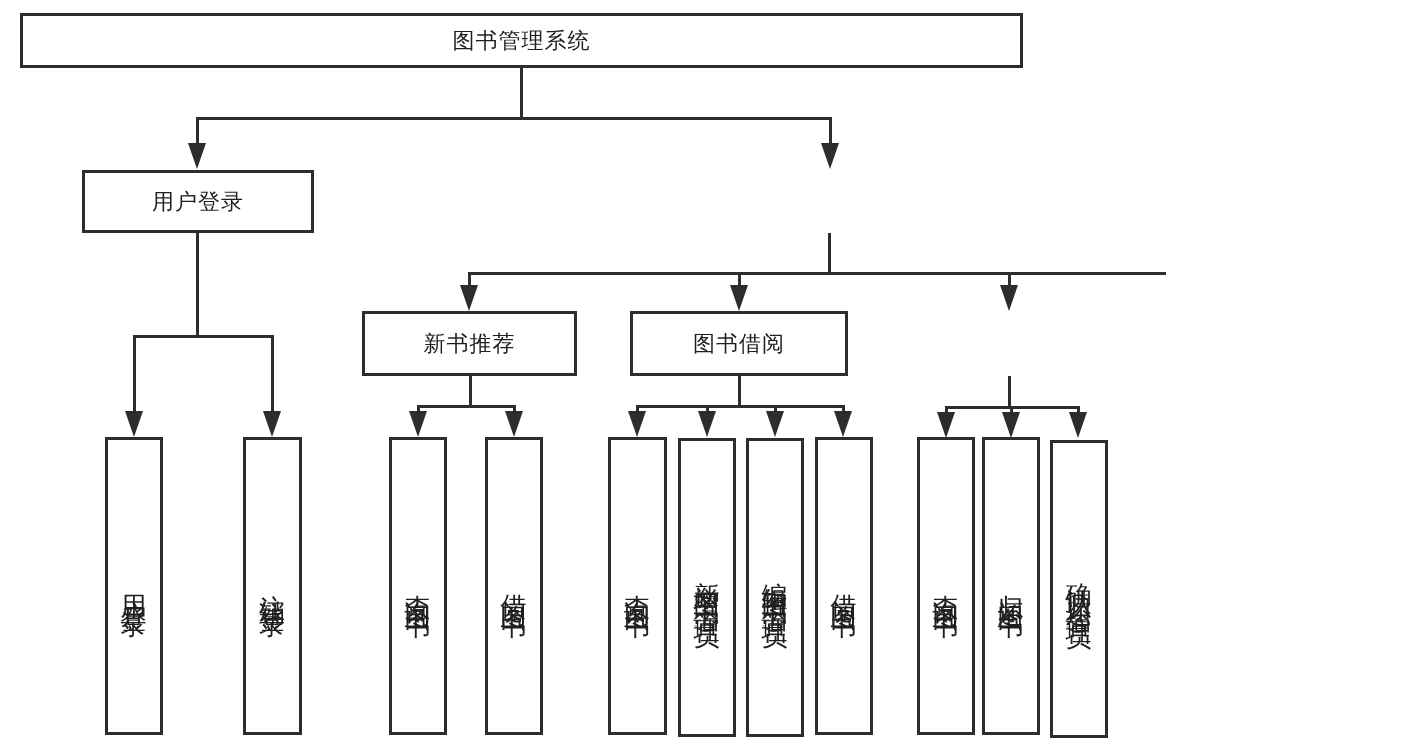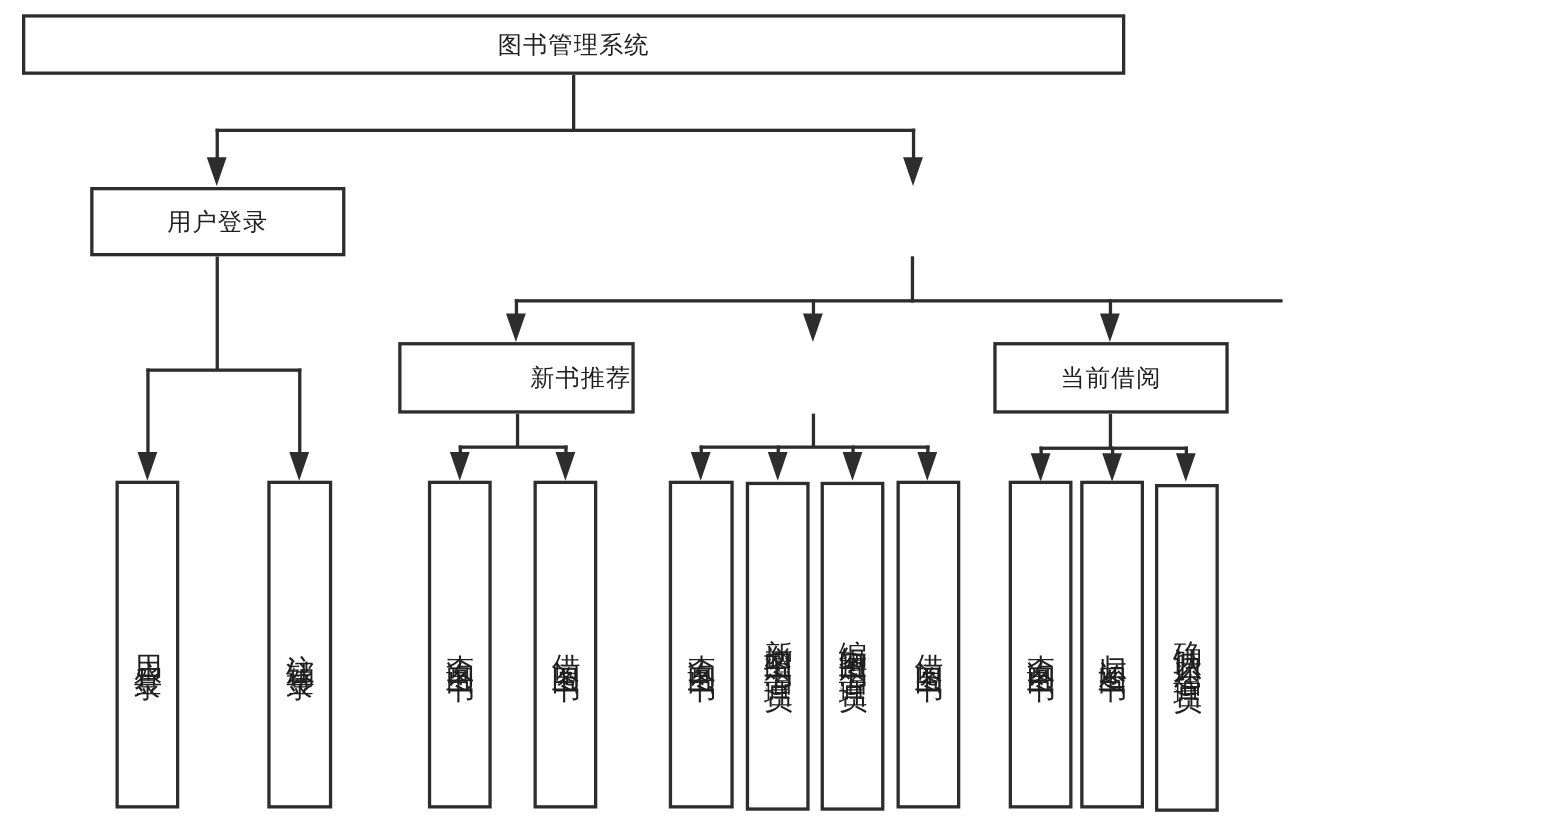--- a/index.html
+++ b/index.html
@@ -4,21 +4,21 @@
 <style>
   :root{
     --line:#2d2d2d;
     --text:#1f1f1f;
     --bg:#ffffff;
     --wm:#b5b5b5;
   }
   html,body{margin:0;padding:0;background:var(--bg);}
   #canvas{
     position:relative;width:1166px;height:747px;background:var(--bg);
-    font-family:Liberation Serif, serif;color:var(--text);overflow:hidden;
+    font-family:Liberation Sans, sans-serif;color:var(--text);overflow:hidden;
   }
   .box{
     position:absolute;box-sizing:border-box;background:#fff;
     border:3px solid var(--line);
     display:flex;align-items:center;justify-content:center;
     color:var(--text);z-index:2;
   }
   .h-label{font-size:22px;letter-spacing:1px;white-space:nowrap;}
   .leaf{
     writing-mode:vertical-lr;text-orientation:mixed;
@@ -42,25 +42,25 @@
 <div id="canvas">
 
   <div class="box h-label" style="left:20px;top:13px;width:1003px;height:55px;">
     <span>图书管理系统</span>
   </div>
 
   <div class="box h-label" style="left:82px;top:170px;width:232px;height:63px;">
     <span>用户登录</span>
   </div>
 
-  <div class="box h-label" style="left:362px;top:311px;width:215px;height:65px;justify-content:flex-end;">
+  <div class="box h-label" style="left:362px;top:311px;width:215px;height:65px;">
     <span>新书推荐</span>
   </div>
-  <div class="box h-label" style="left:903px;top:311px;width:214px;height:65px;">
-    <span>当前借阅</span>
+  <div class="box h-label" style="left:630px;top:311px;width:218px;height:65px;">
+    <span>图书借阅</span>
   </div>
 
   <div class="box leaf" style="left:105px;top:437px;width:58px;height:298px;">
     <span>用户登录</span>
   </div>
   <div class="box leaf" style="left:243px;top:437px;width:59px;height:298px;">
     <span>注销登录</span>
   </div>
 
   <div class="box leaf" style="left:389px;top:437px;width:58px;height:298px;">

